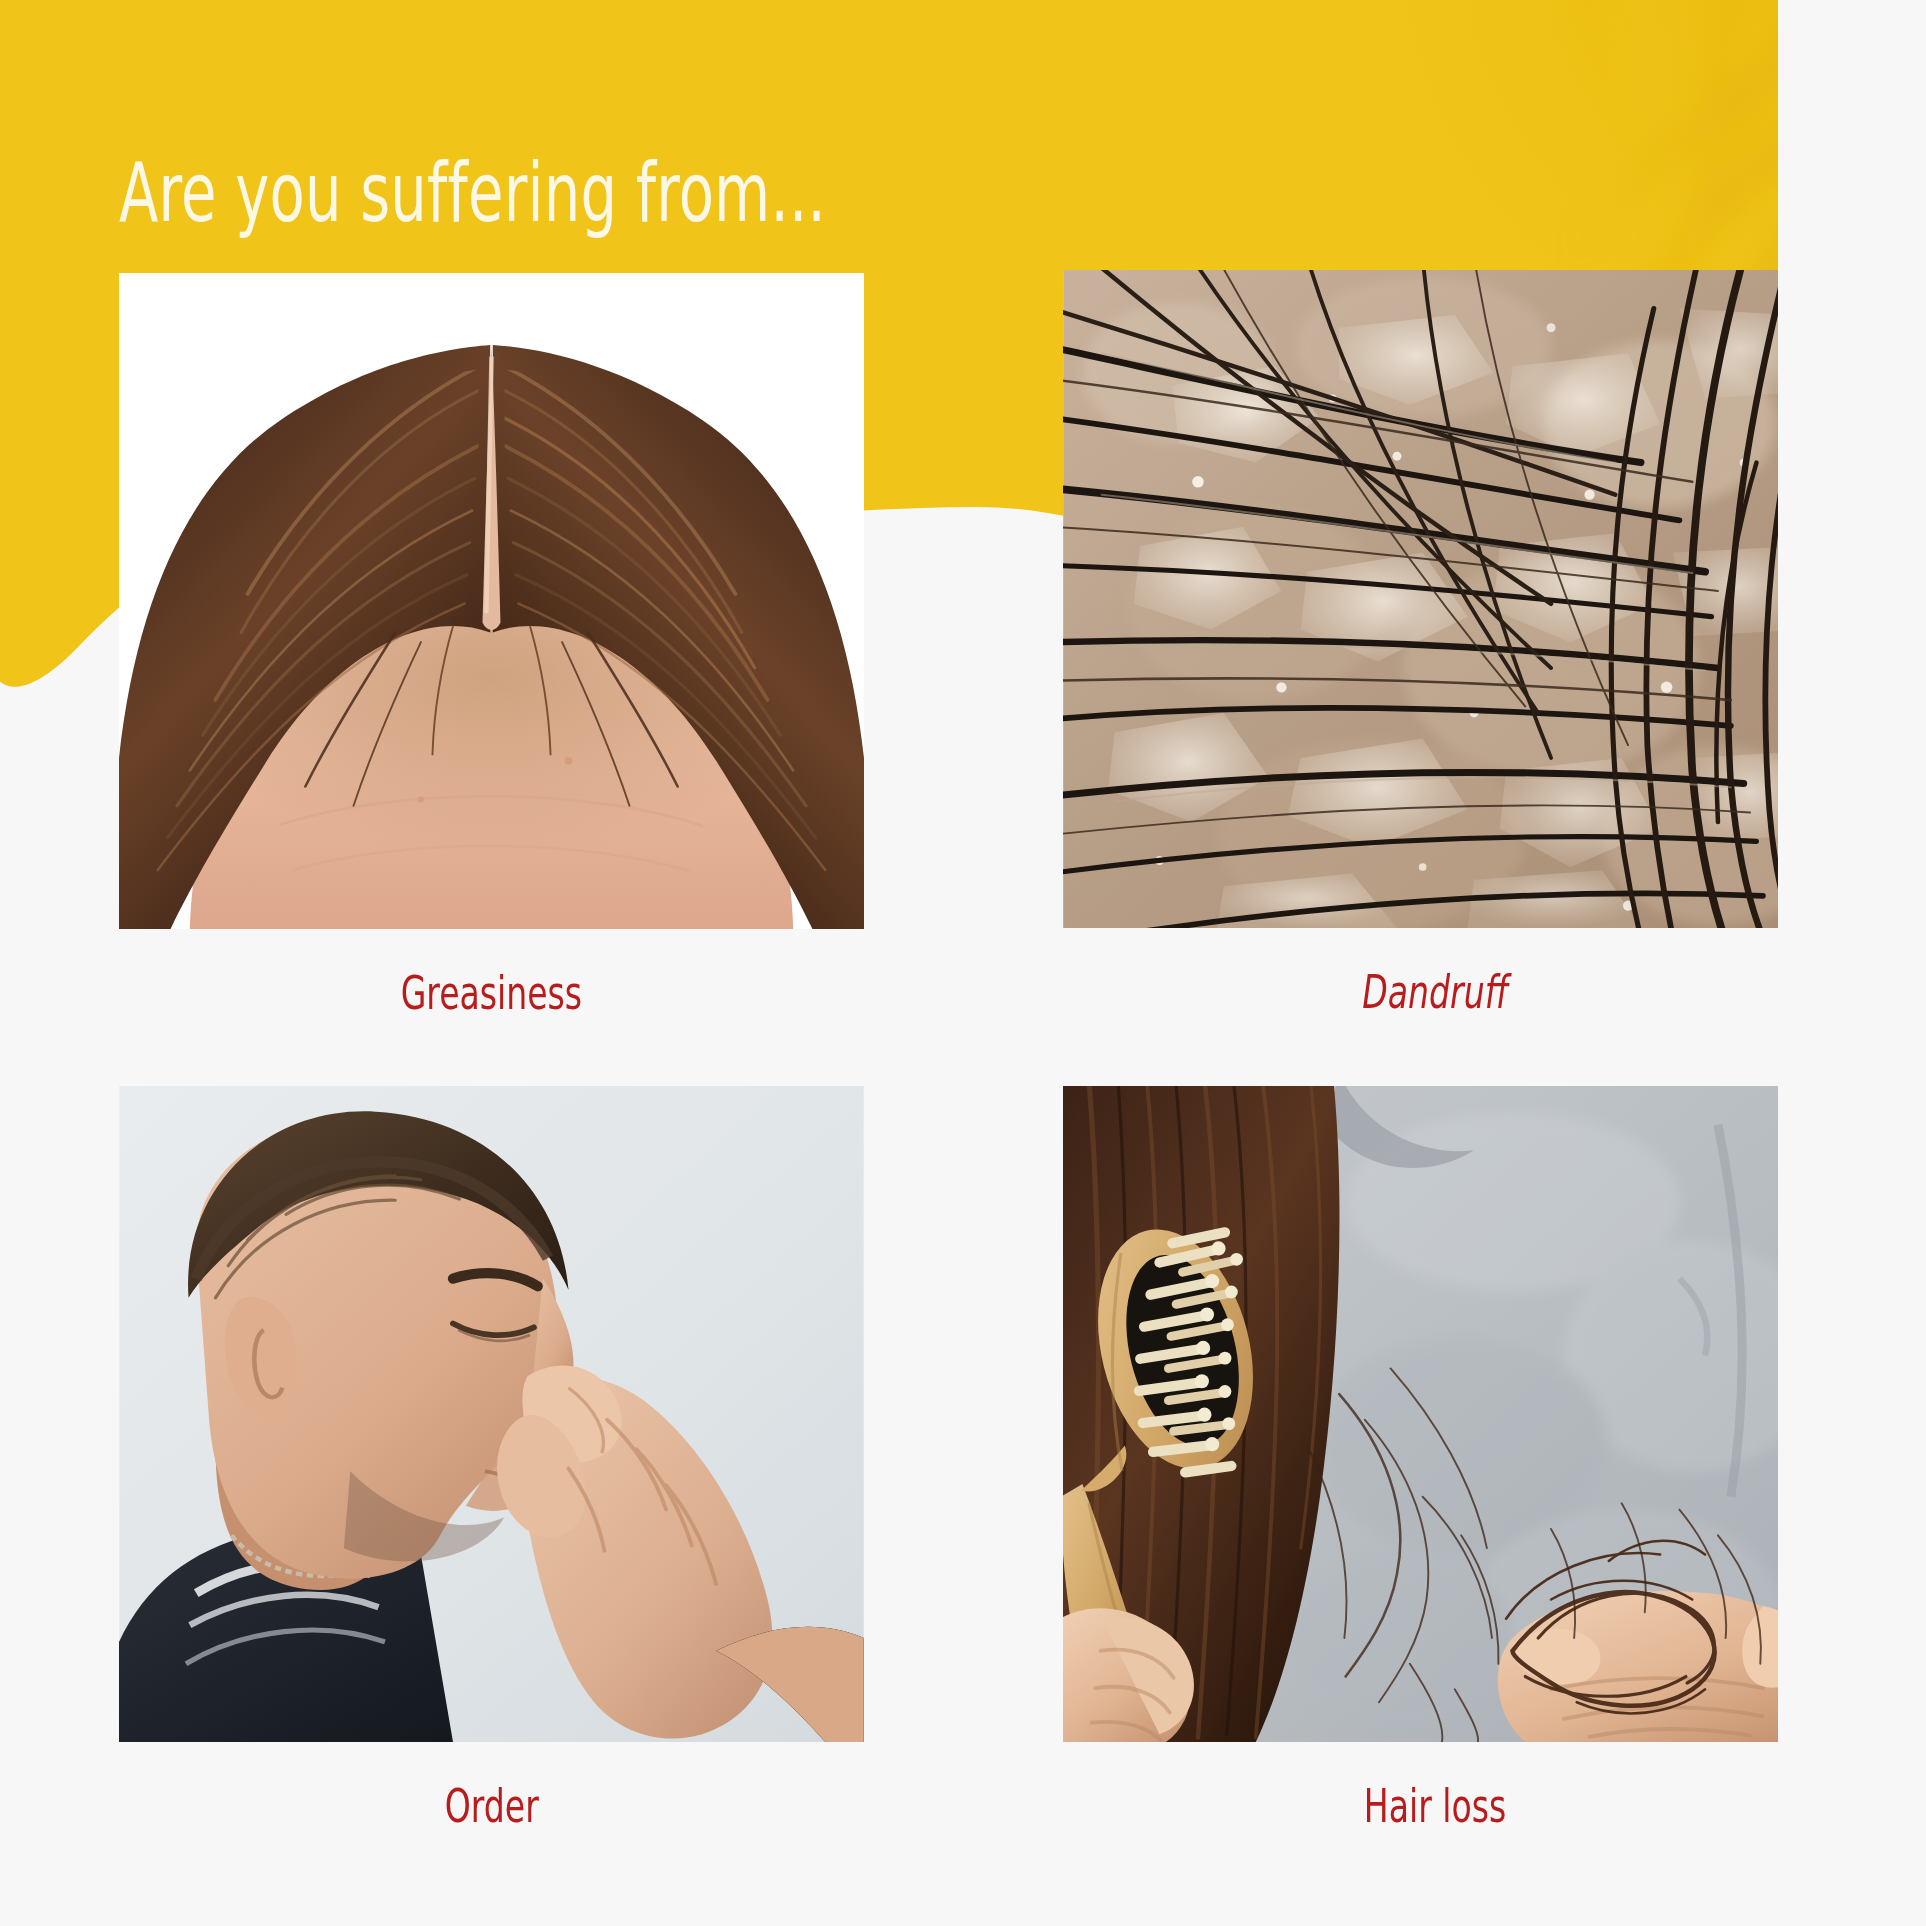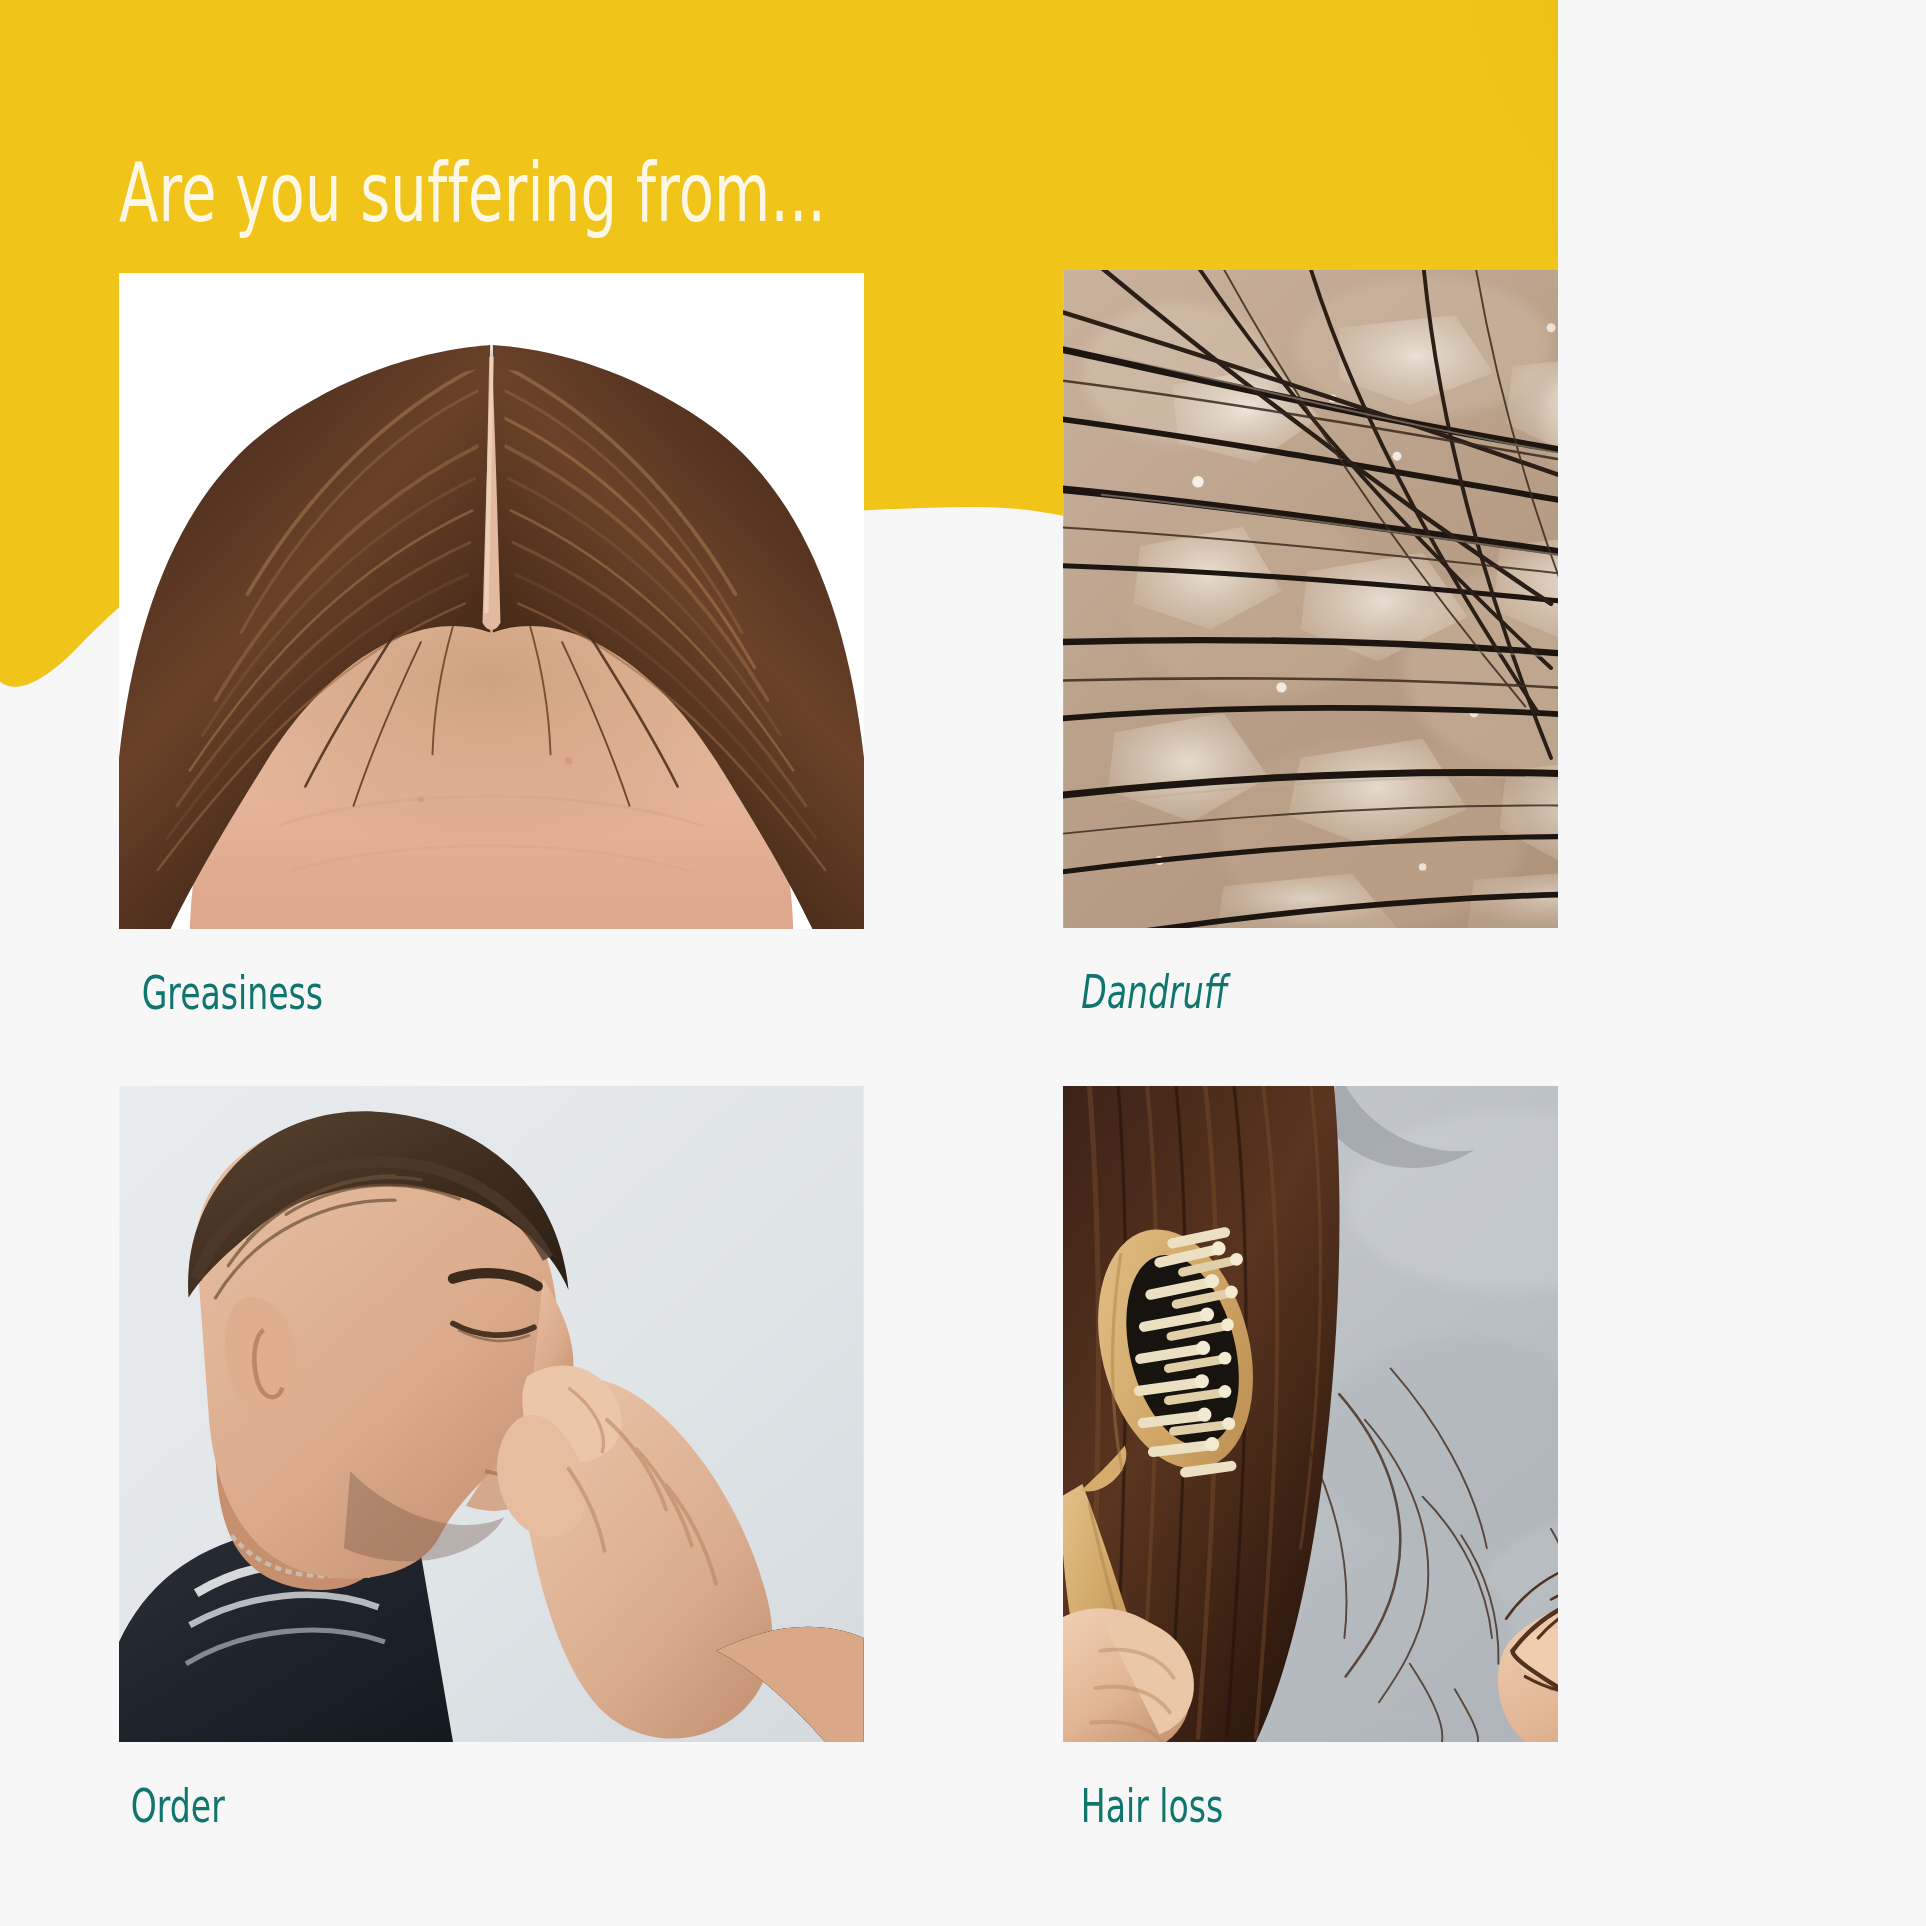--- a/index.html
+++ b/index.html
@@ -3,21 +3,21 @@
 <meta charset="utf-8">
 <style>
   html,body{margin:0;padding:0;}
   body{
     width:1926px;height:1926px;
     background:#f7f7f7;
     font-family:"Liberation Sans","DejaVu Sans",sans-serif;
     overflow:hidden;
     position:relative;
   }
-  .stage{position:absolute;inset:0;width:1558px;height:1926px;overflow:hidden;background:#f7f7f7;}
+  .stage{position:absolute;inset:0;width:1778px;height:1926px;overflow:hidden;background:#f7f7f7;}
 
   
   .hero-blob{position:absolute;left:0;top:0;width:1926px;height:770px;overflow:hidden;pointer-events:none;}
   .hero-blob svg{display:block;width:1926px;height:770px;}
 
   .hero-title{
     position:absolute;left:119px;top:90px;
     font-size:82px;
     font-weight:400;
     letter-spacing:0.3px;
@@ -35,22 +35,23 @@
   .photo{
     position:absolute;left:0;top:0;
     width:745px;height:656px;
     overflow:hidden;
     background:#ffffff;
   }
   .photo > svg{display:block;width:745px;height:656px;}
   .caption{
     position:absolute;
     top:693px;left:0;width:745px;
+    text-align:center;
     font-size:46px;
-    color:#0f766e;
+    color:#b91c1c;
     font-family:"DejaVu Sans Condensed","Liberation Sans Narrow","Liberation Sans",sans-serif;
     transform-origin:center top;
     white-space:nowrap;
   }
   .caption span{display:inline-block;transform:scaleX(.8);}
 
   
   #cell-greasiness{left:119px;top:273px;}
   #cell-dandruff{left:1063px;top:270px;}
   #cell-order{left:119px;top:1086px;}

